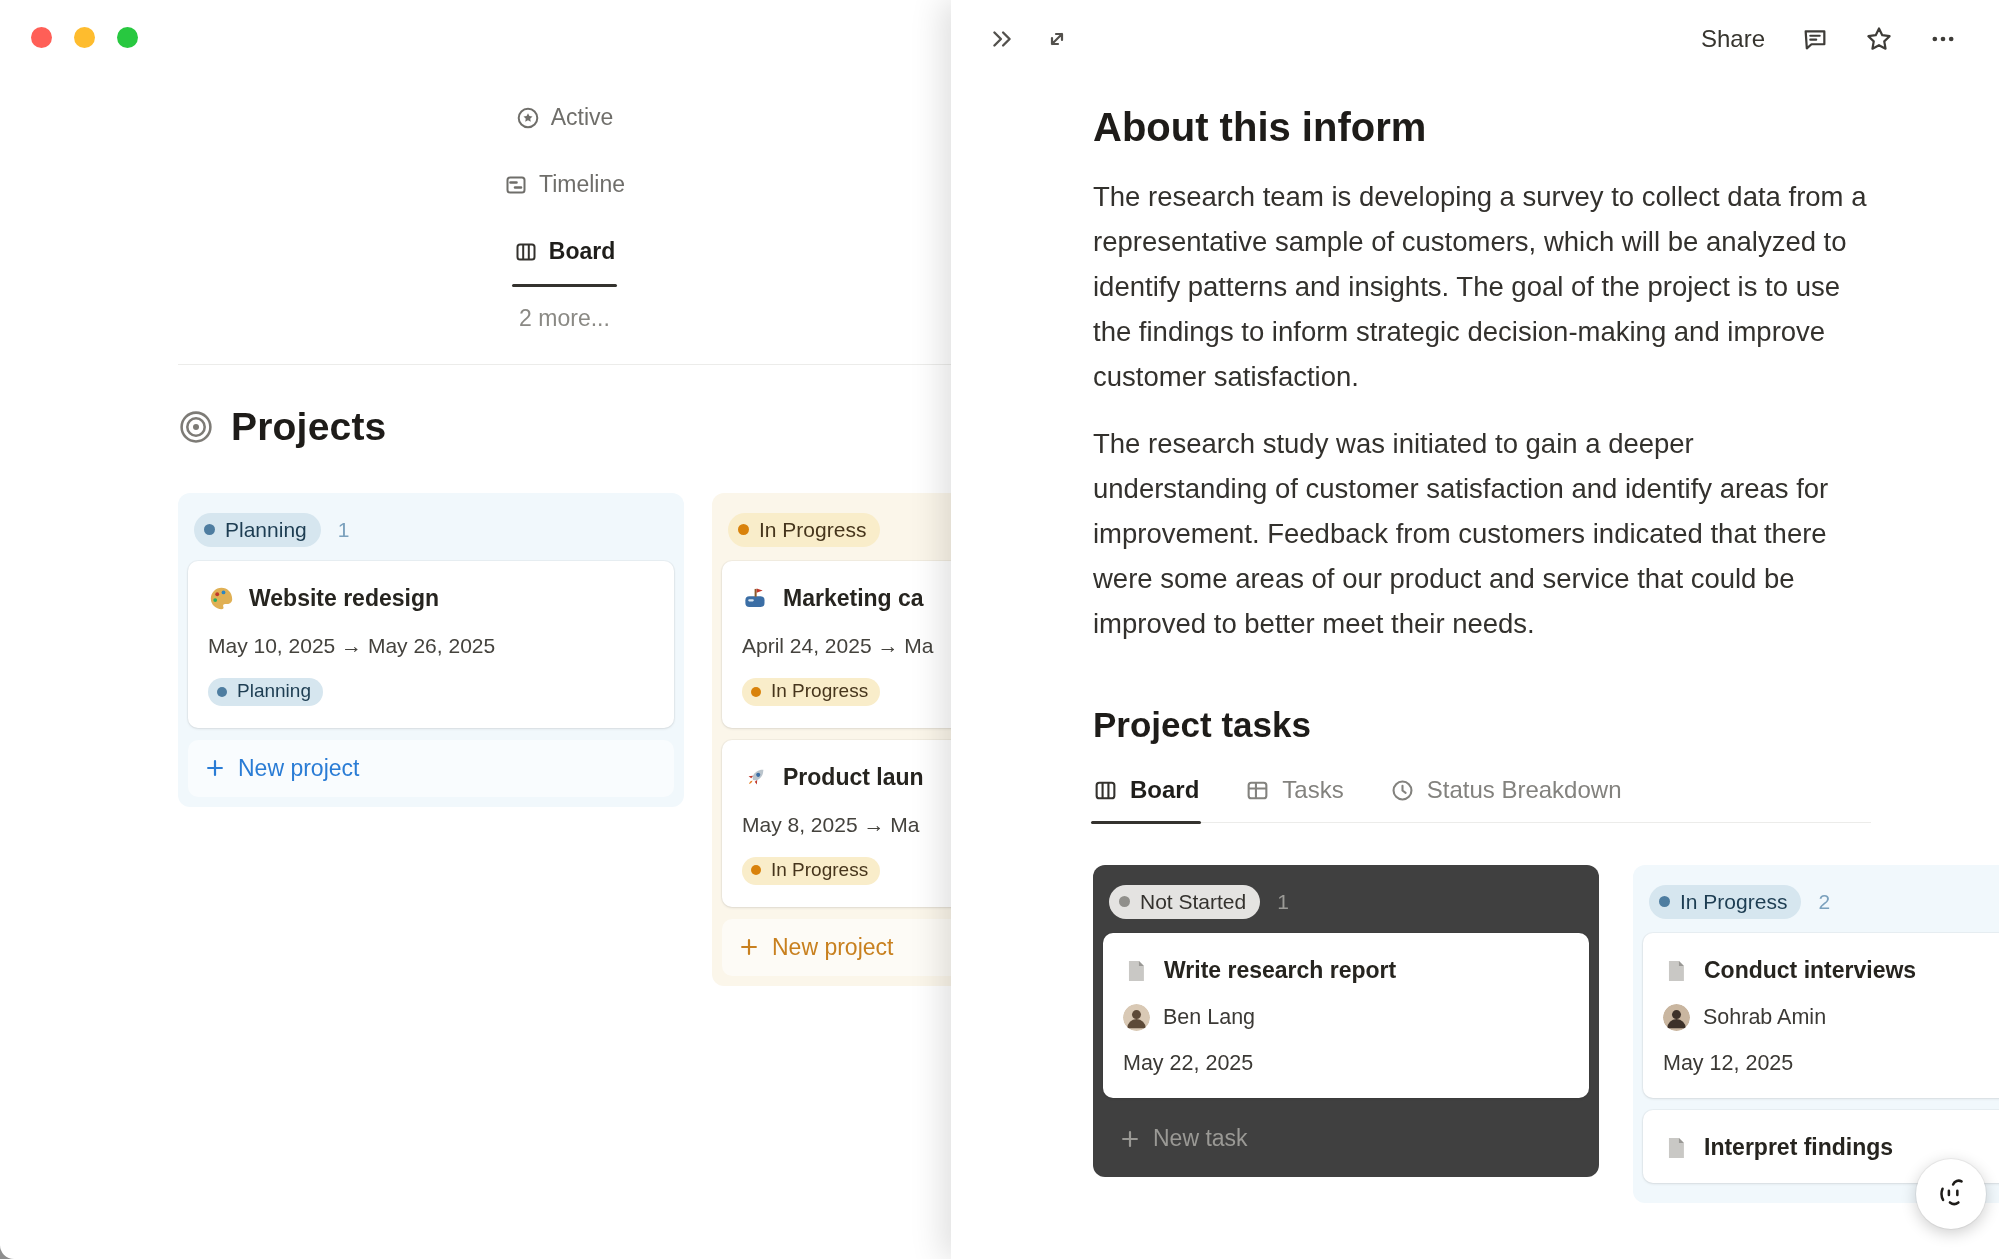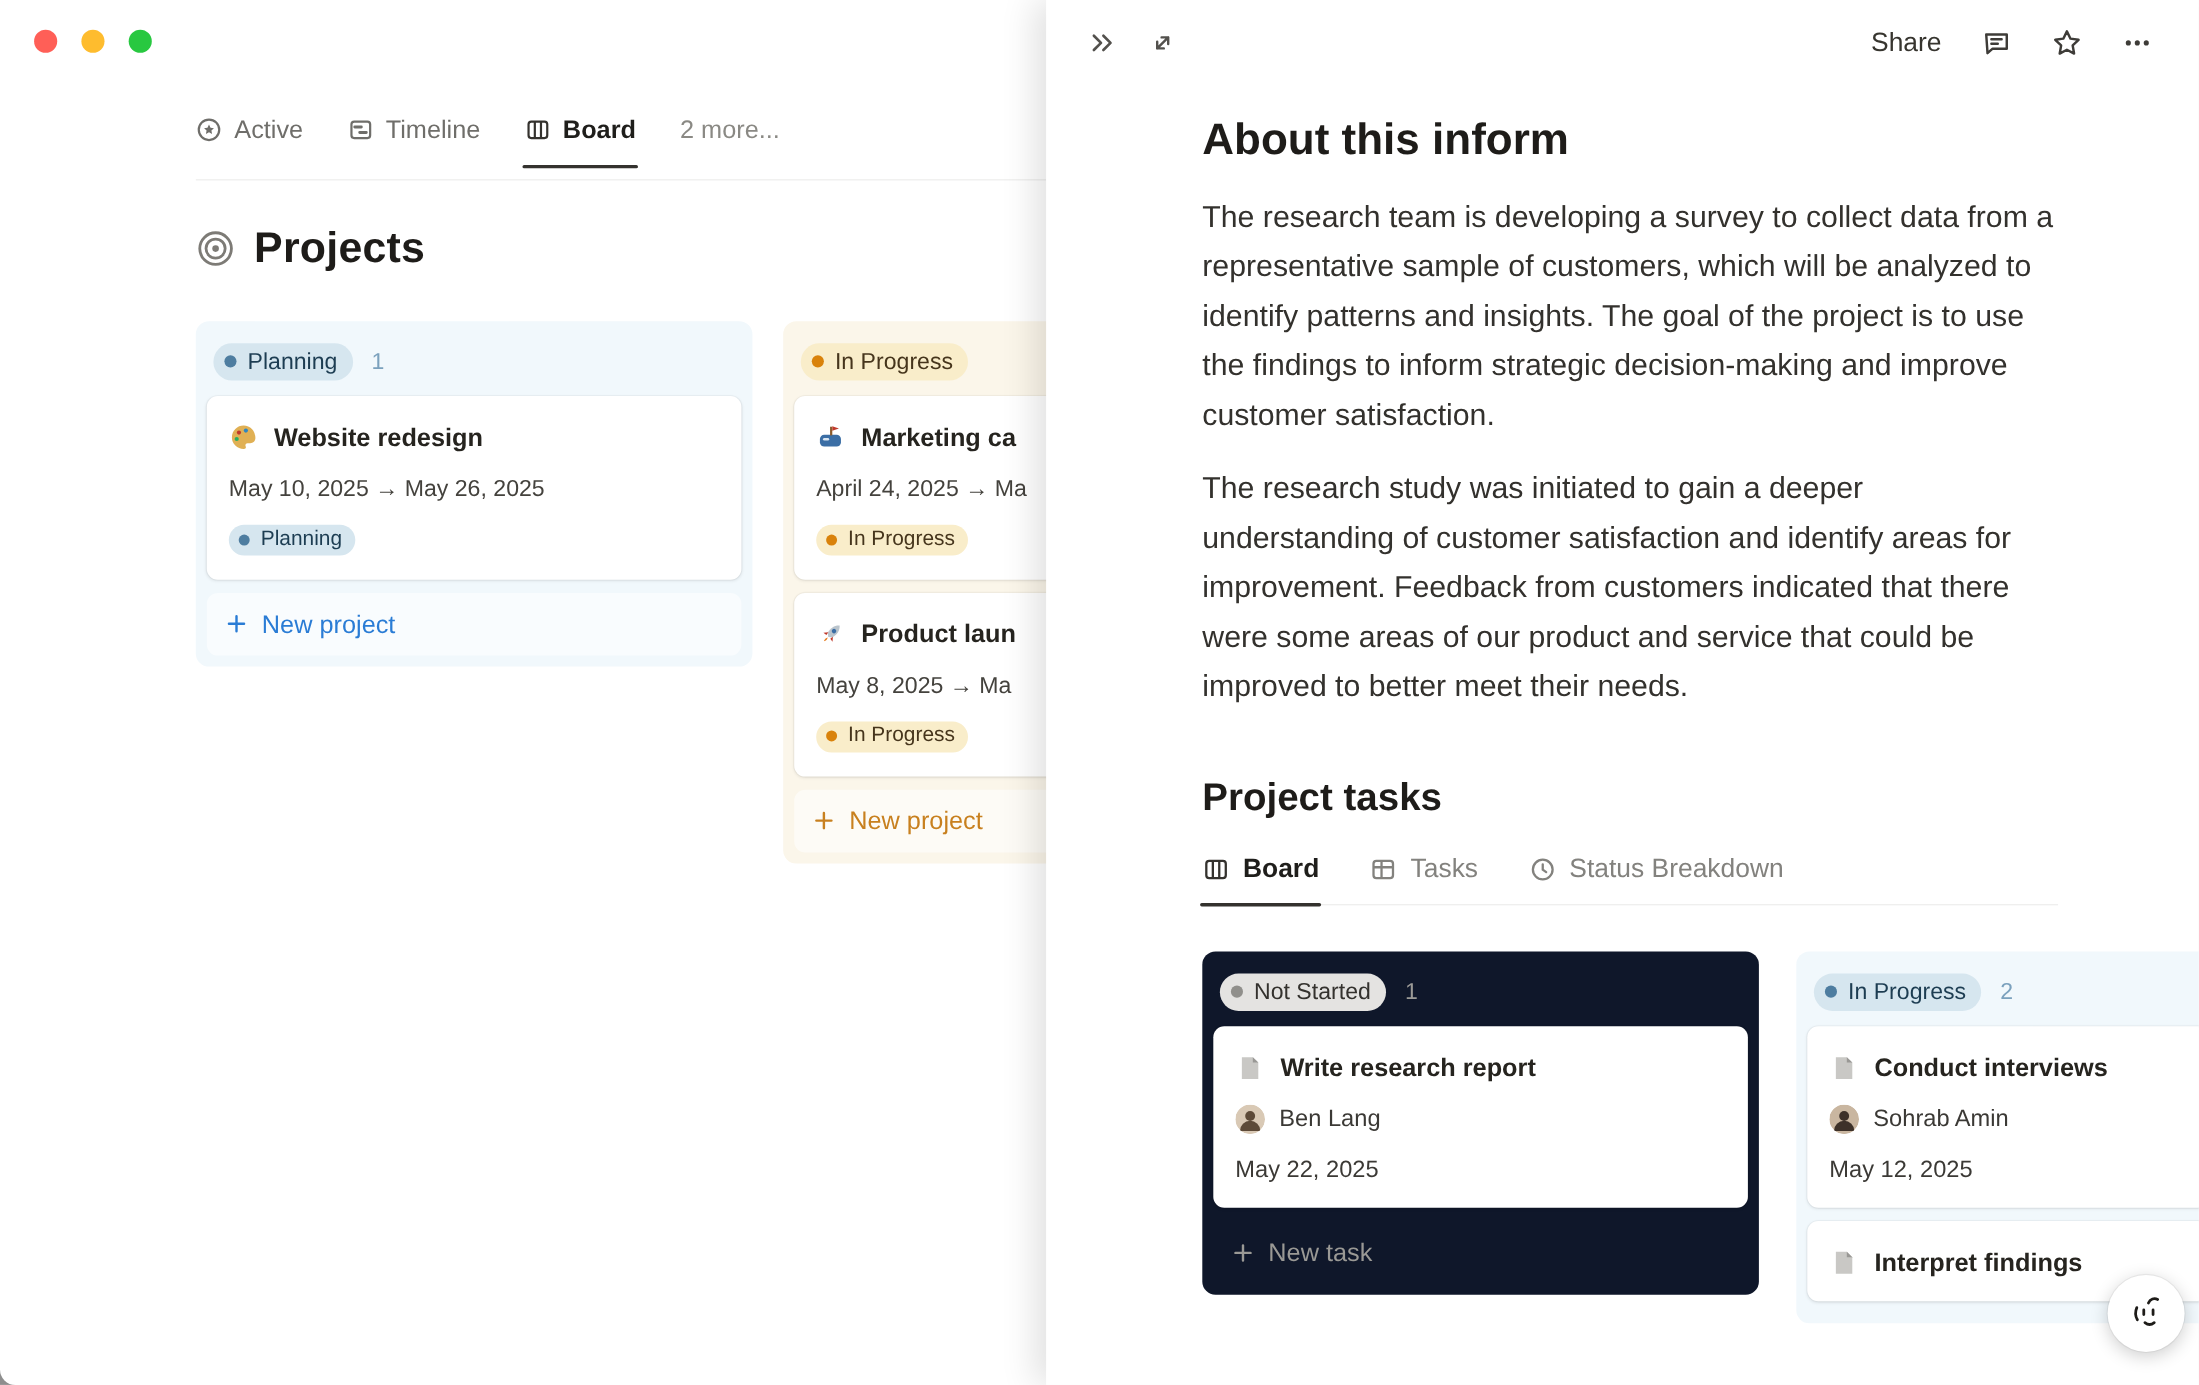--- a/index.html
+++ b/index.html
@@ -11,21 +11,21 @@
   
   .traffic { position:absolute; top:27px; left:31px; display:flex; gap:22px; z-index:5; }
   .light { width:21px; height:21px; border-radius:50%; }
   .light.red { background:#ff5f57; }
   .light.yellow { background:#febc2e; }
   .light.green { background:#28c840; }
 
   
   .left { position:absolute; left:0; top:0; width:951px; height:100%; z-index:1; }
   .view-tabs { margin:104px 0 0 178px; width:773px; display:flex; align-items:center; gap:40px;
-               padding-bottom:32px; border-bottom:1px solid #ececea; }
+               padding-bottom:32px; border-bottom:1px solid #ececea;flex-direction:column; }
   .view-tab { position:relative; display:flex; align-items:center; gap:11px; font-size:23px; color:#6f6e6a; cursor:default; }
   .view-tab svg { display:block; }
   .view-tab.active { color:#1f1e1b; font-weight:700; }
   .view-tab.active::after { content:""; position:absolute; left:-2px; right:-2px; bottom:-22px; height:3px; background:#34322e; border-radius:2px; }
   .tab-more { color:#8a8984; }
 
   .page-title-row { margin:40px 0 0 178px; display:flex; align-items:center; gap:17px; }
   .page-title { font-size:39px; font-weight:700; color:#1e1c19; letter-spacing:.2px; }
 
   .board { margin:44px 0 0 178px; display:flex; gap:28px; align-items:flex-start; }
@@ -76,21 +76,21 @@
   .tasks-heading { margin-top:58px; font-size:35px; line-height:42px; font-weight:700; color:#1e1c19; }
 
   .task-tabs { margin-top:30px; width:778px; display:flex; align-items:center; gap:46px;
                padding-bottom:18px; border-bottom:1px solid #ececea; }
   .task-tab { position:relative; display:flex; align-items:center; gap:12px; font-size:24px; color:#83827e; }
   .task-tab.active { color:#1f1e1b; font-weight:700; }
   .task-tab.active::after { content:""; position:absolute; left:-2px; right:-2px; bottom:-20px; height:3px; background:#34322e; border-radius:2px; }
 
   .tasks-board { margin-top:42px; display:flex; gap:34px; align-items:flex-start; }
   .tcol { width:506px; flex:0 0 506px; border-radius:12px; padding:8px; }
-  .tcol-notstarted { background:#0f172a; }
+  .tcol-notstarted { background:#404040; }
   .tcol-progress { background:#f1f8fc; }
   .tcard { background:#fff; border-radius:10px; margin:0 2px 12px;
            box-shadow:0 1px 3px rgba(15,15,15,.09), 0 0 0 1px rgba(15,15,15,.03);
            padding:24px 20px 22px; }
   .tcard-title { display:flex; align-items:center; gap:15px; font-size:23px; font-weight:700; color:#26241f; white-space:nowrap; }
   .tcard-person { margin-top:20px; display:flex; align-items:center; gap:13px; font-size:21.5px; color:#3b3935; }
   .tcard-date { margin-top:20px; font-size:21.5px; color:#3b3935; }
   .avatar { width:27px; height:27px; border-radius:50%; overflow:hidden; flex:0 0 27px; }
 
   

